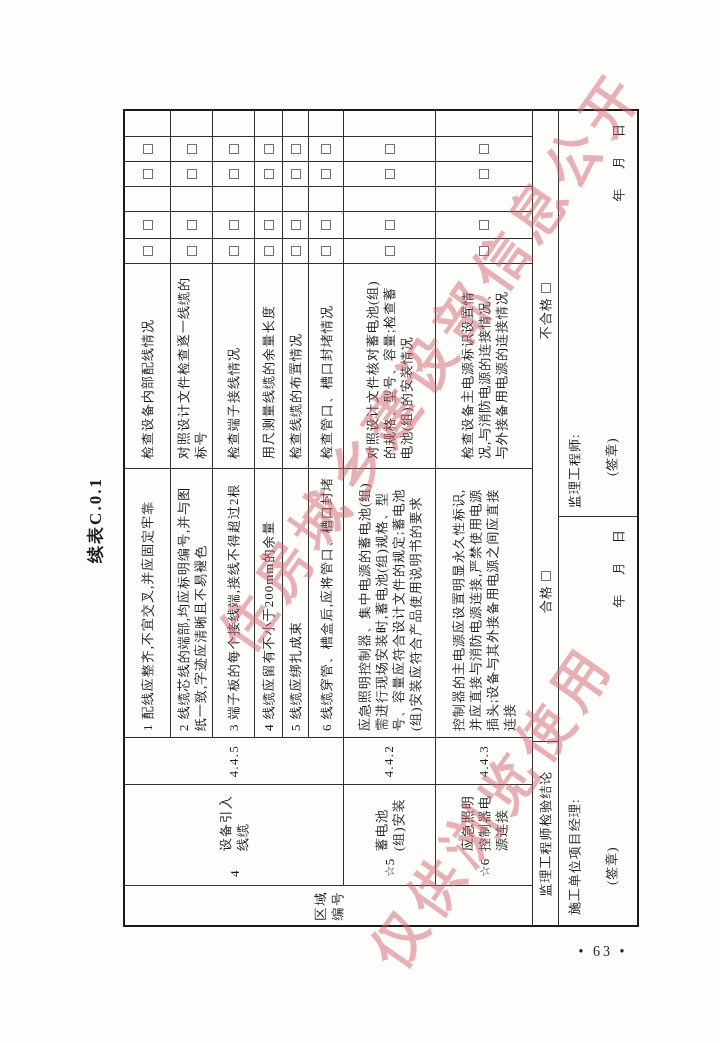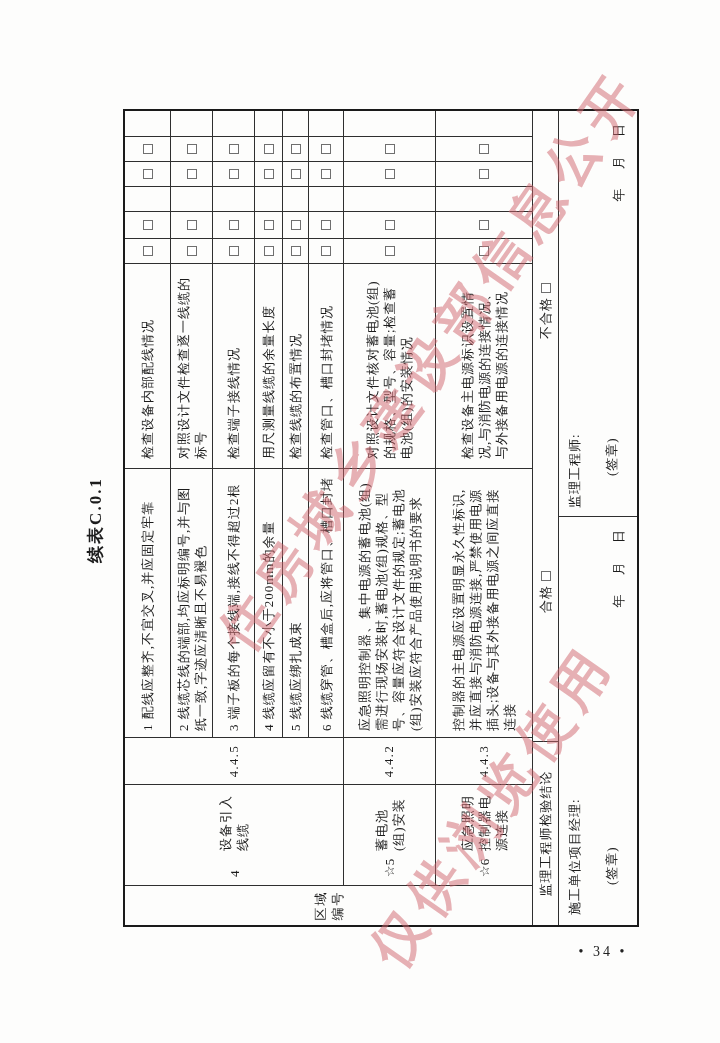--- a/index.html
+++ b/index.html
@@ -273,14 +273,14 @@
           <span class="sig-seal">(签章)</span>
           <span class="sig-date">年 月 日</span>
         </div>
       </div>
     </div>
 
     <div class="watermark wm1">住房城乡建设部信息公开</div>
     <div class="watermark wm2">仅供浏览使用</div>
   </div>
 
-  <div class="page-number">• 34 •</div>
+  <div class="page-number">• 63 •</div>
 </div>
 
 </body></html>

